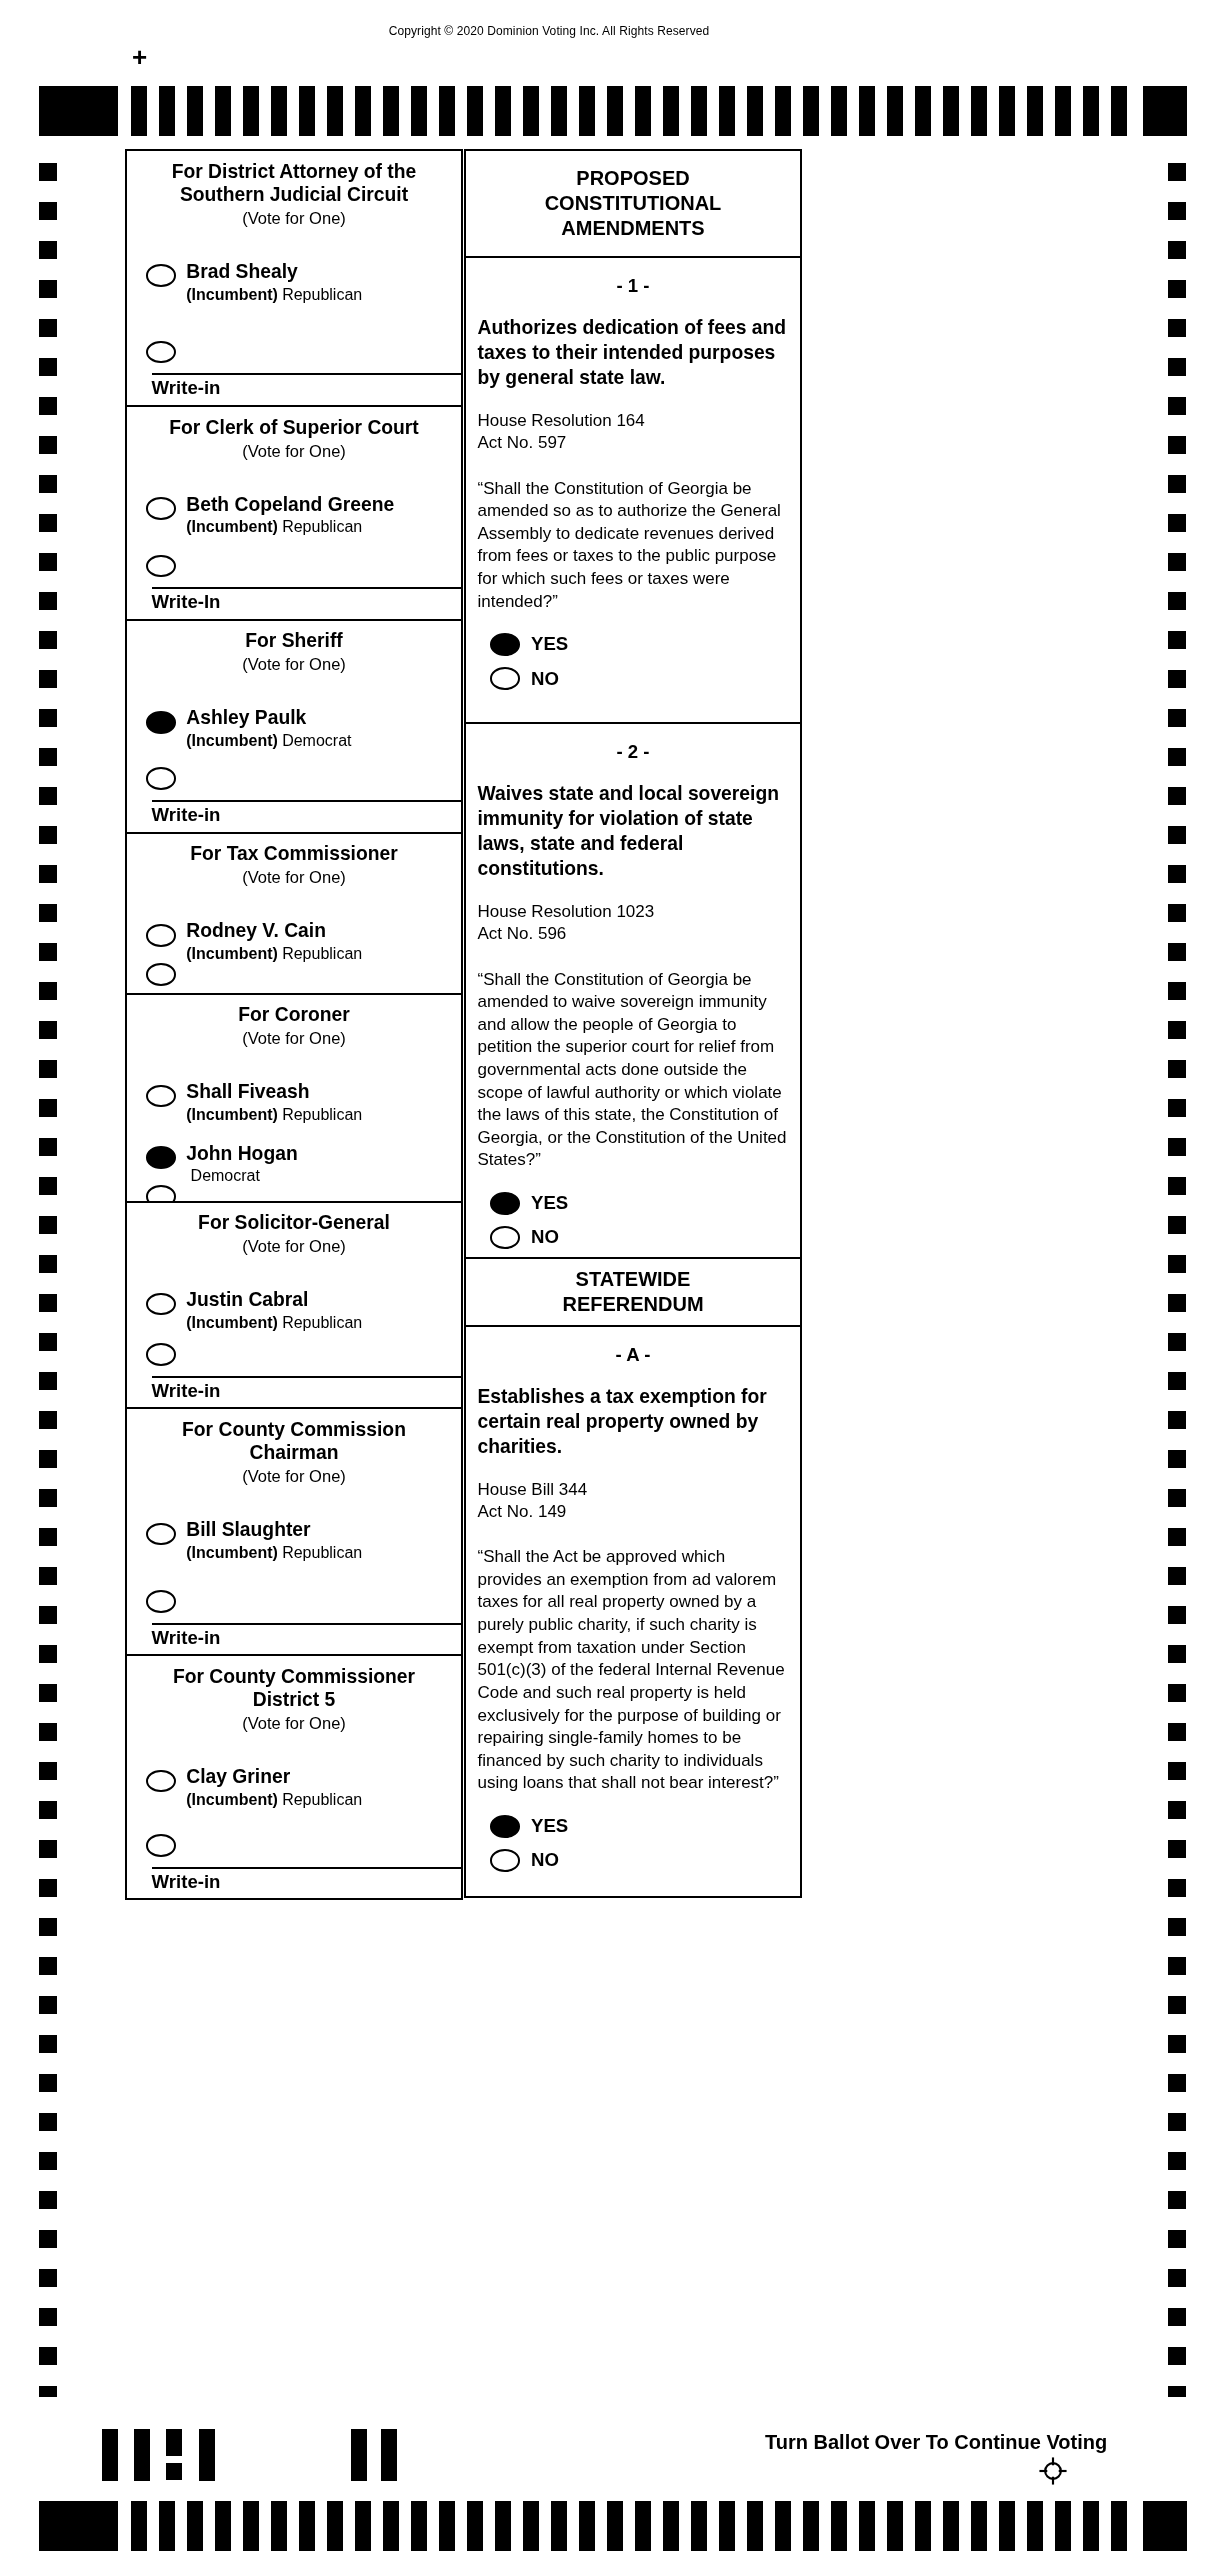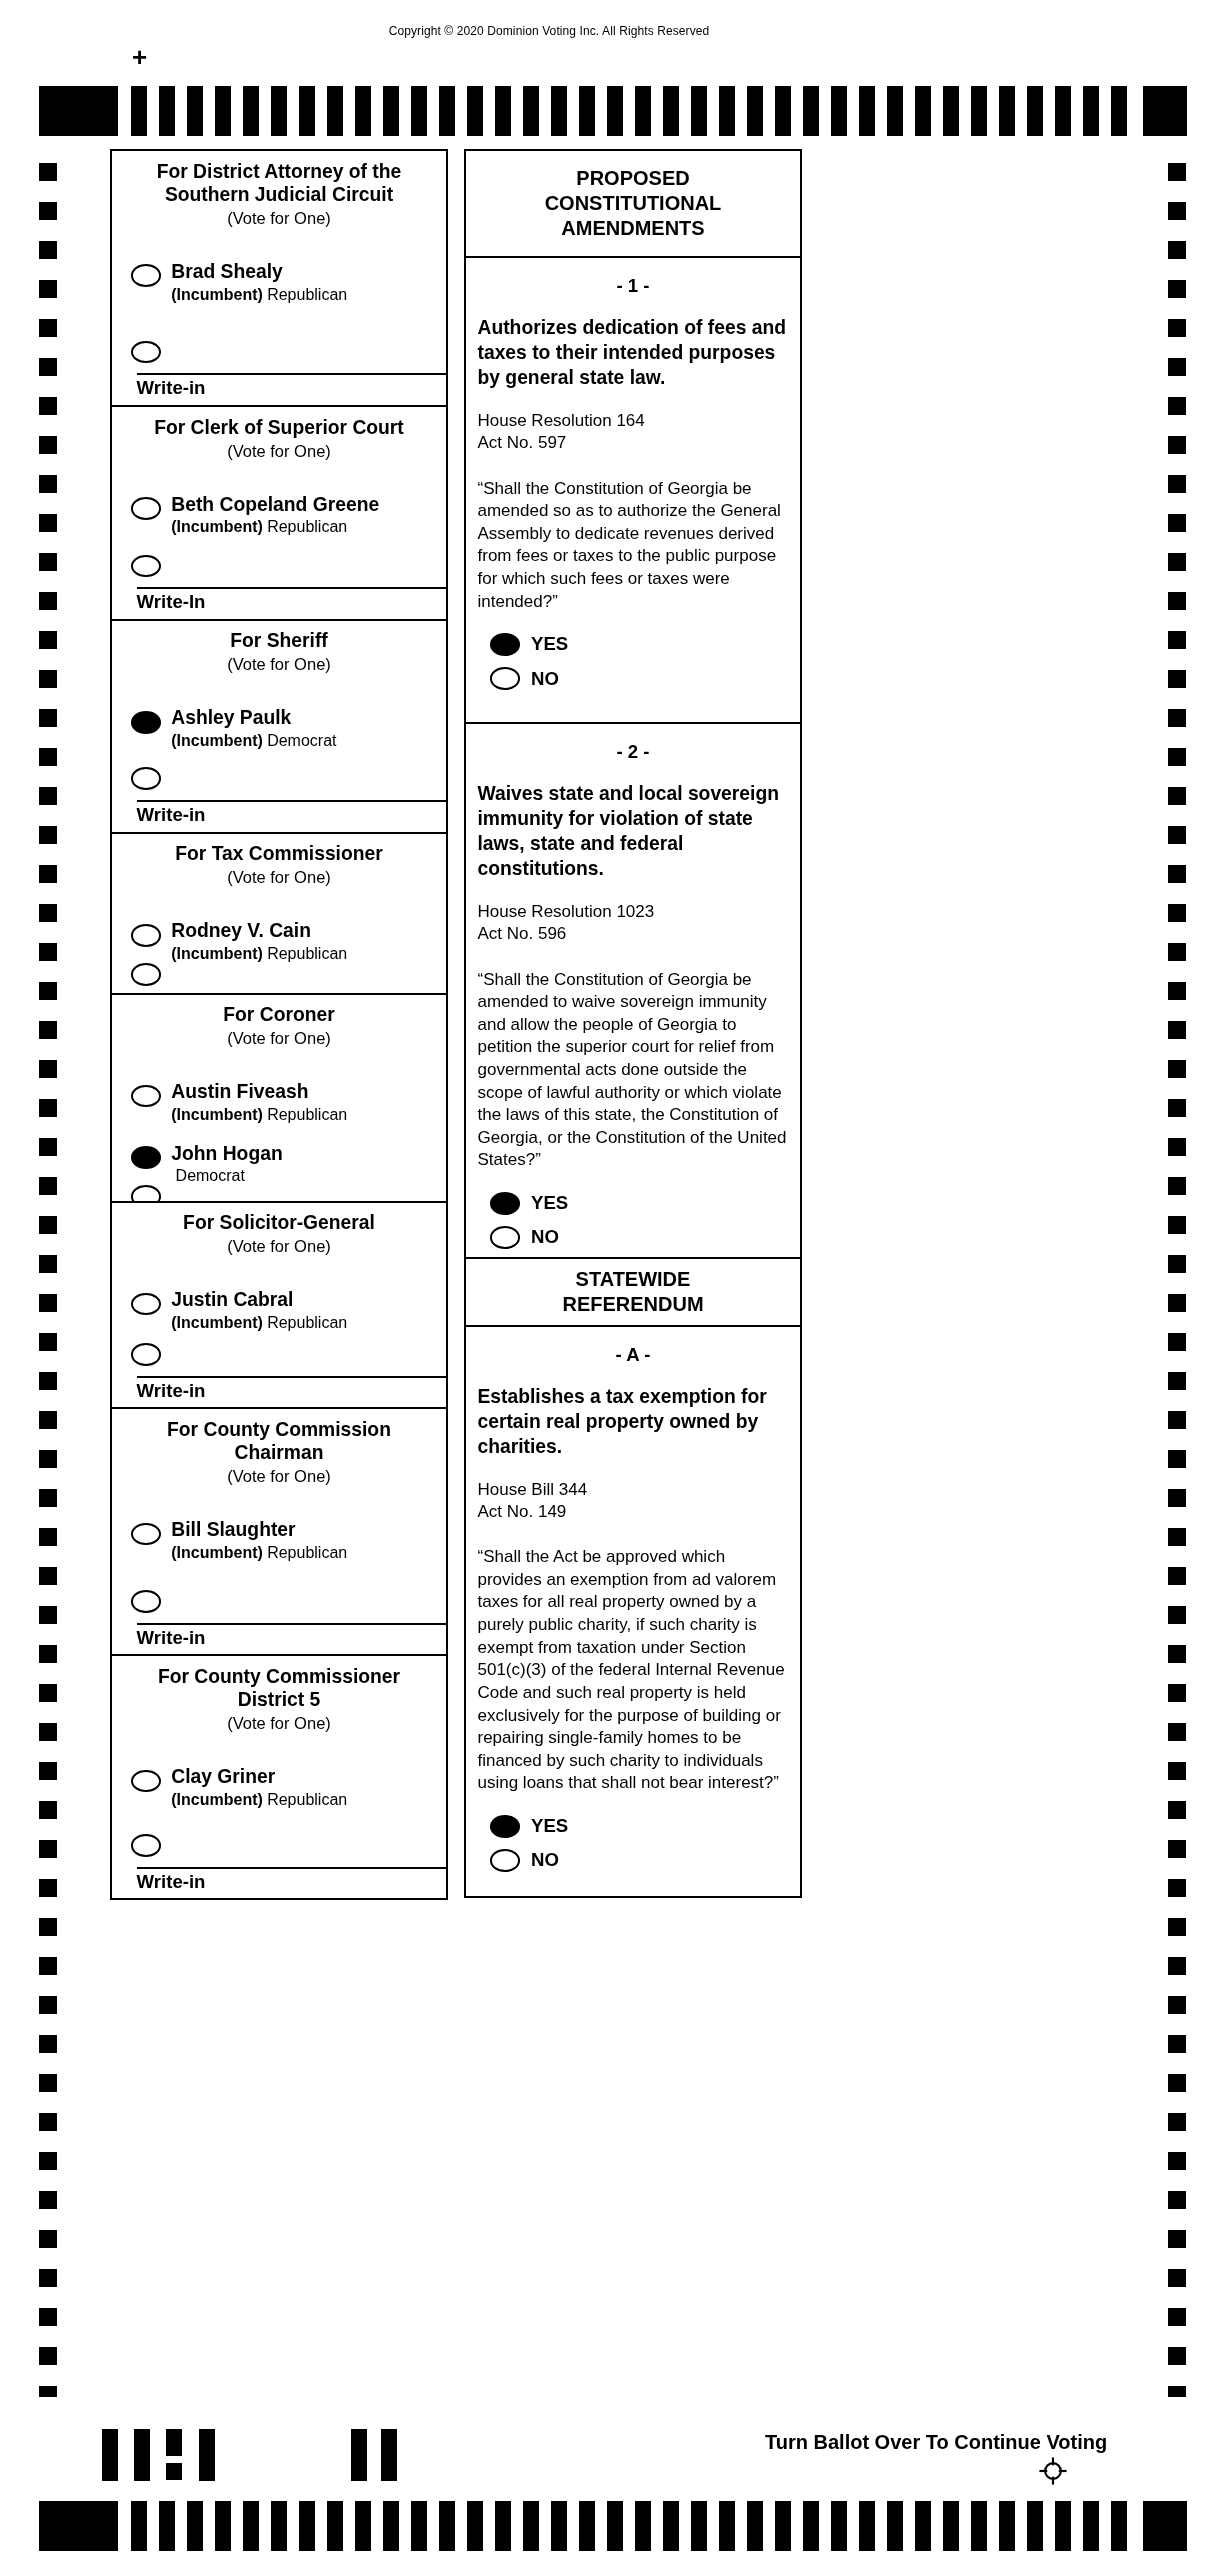--- a/index.html
+++ b/index.html
@@ -16,21 +16,21 @@
   .strip .block-l { width:79px; background:#000; }
   .strip .bars { flex:1; margin:0 13px; background:repeating-linear-gradient(90deg,#000 0 16px,transparent 16px 28px); }
   .strip .block-r { width:44px; background:#000; }
   .strip.top { top:86px; }
   .strip.bottom { top:2501px; }
   .timing-col { position:absolute; top:163px; width:18px; height:2234px;
     background:repeating-linear-gradient(180deg,#000 0 18px,transparent 18px 39px); }
   .timing-col.left { left:39px; }
   .timing-col.right { left:1168px; }
   
-  .col-left  { position:absolute; left:110px; top:149px; width:338px; }
+  .col-left  { position:absolute; left:125px; top:149px; width:338px; }
   .col-right { position:absolute; left:464px; top:149px; width:338px; }
   .box { box-sizing:border-box; border:2.1px solid #000; background:#fff; overflow:hidden; }
   .box + .box { margin-top:-2.1px; }
   .rh1{height:258px}.rh2{height:216px}.rh3{height:215px}.rh4{height:163px}
   .rh5{height:210px}.rh6{height:209px}.rh7{height:249px}.rh8{height:246px}
   .h152{height:109px}.h653{height:468px}.h750{height:537px}.h97{height:70px}.h800{height:573px}
   
   .race { display:flex; flex-direction:column; padding:8.6px 8.6px 4.3px; }
   .race-title { font-weight:bold; font-size:19.3px; text-align:center; line-height:1.2; white-space:pre-line; }
   .vote-for { font-size:16.5px; text-align:center; margin-top:2.9px; }
@@ -161,21 +161,21 @@
       <div class="writein-label">Write-in</div>
     </div>
   </section>
 
   <section class="box race rh5">
     <div class="race-title">For Coroner</div>
     <div class="vote-for">(Vote for One)</div>
     <div class="cand">
       <div class="oval"></div>
       <div class="cand-text">
-        <div class="cand-name">Austin Fiveash</div>
+        <div class="cand-name">Shall Fiveash</div>
         <div class="cand-detail"><span class="inc">(Incumbent)</span><span class="party">Republican</span></div>
       </div>
     </div>
     <div class="cand second">
       <div class="oval filled"></div>
       <div class="cand-text">
         <div class="cand-name">John Hogan</div>
         <div class="cand-detail"><span class="inc"></span><span class="party">Democrat</span></div>
       </div>
     </div>

